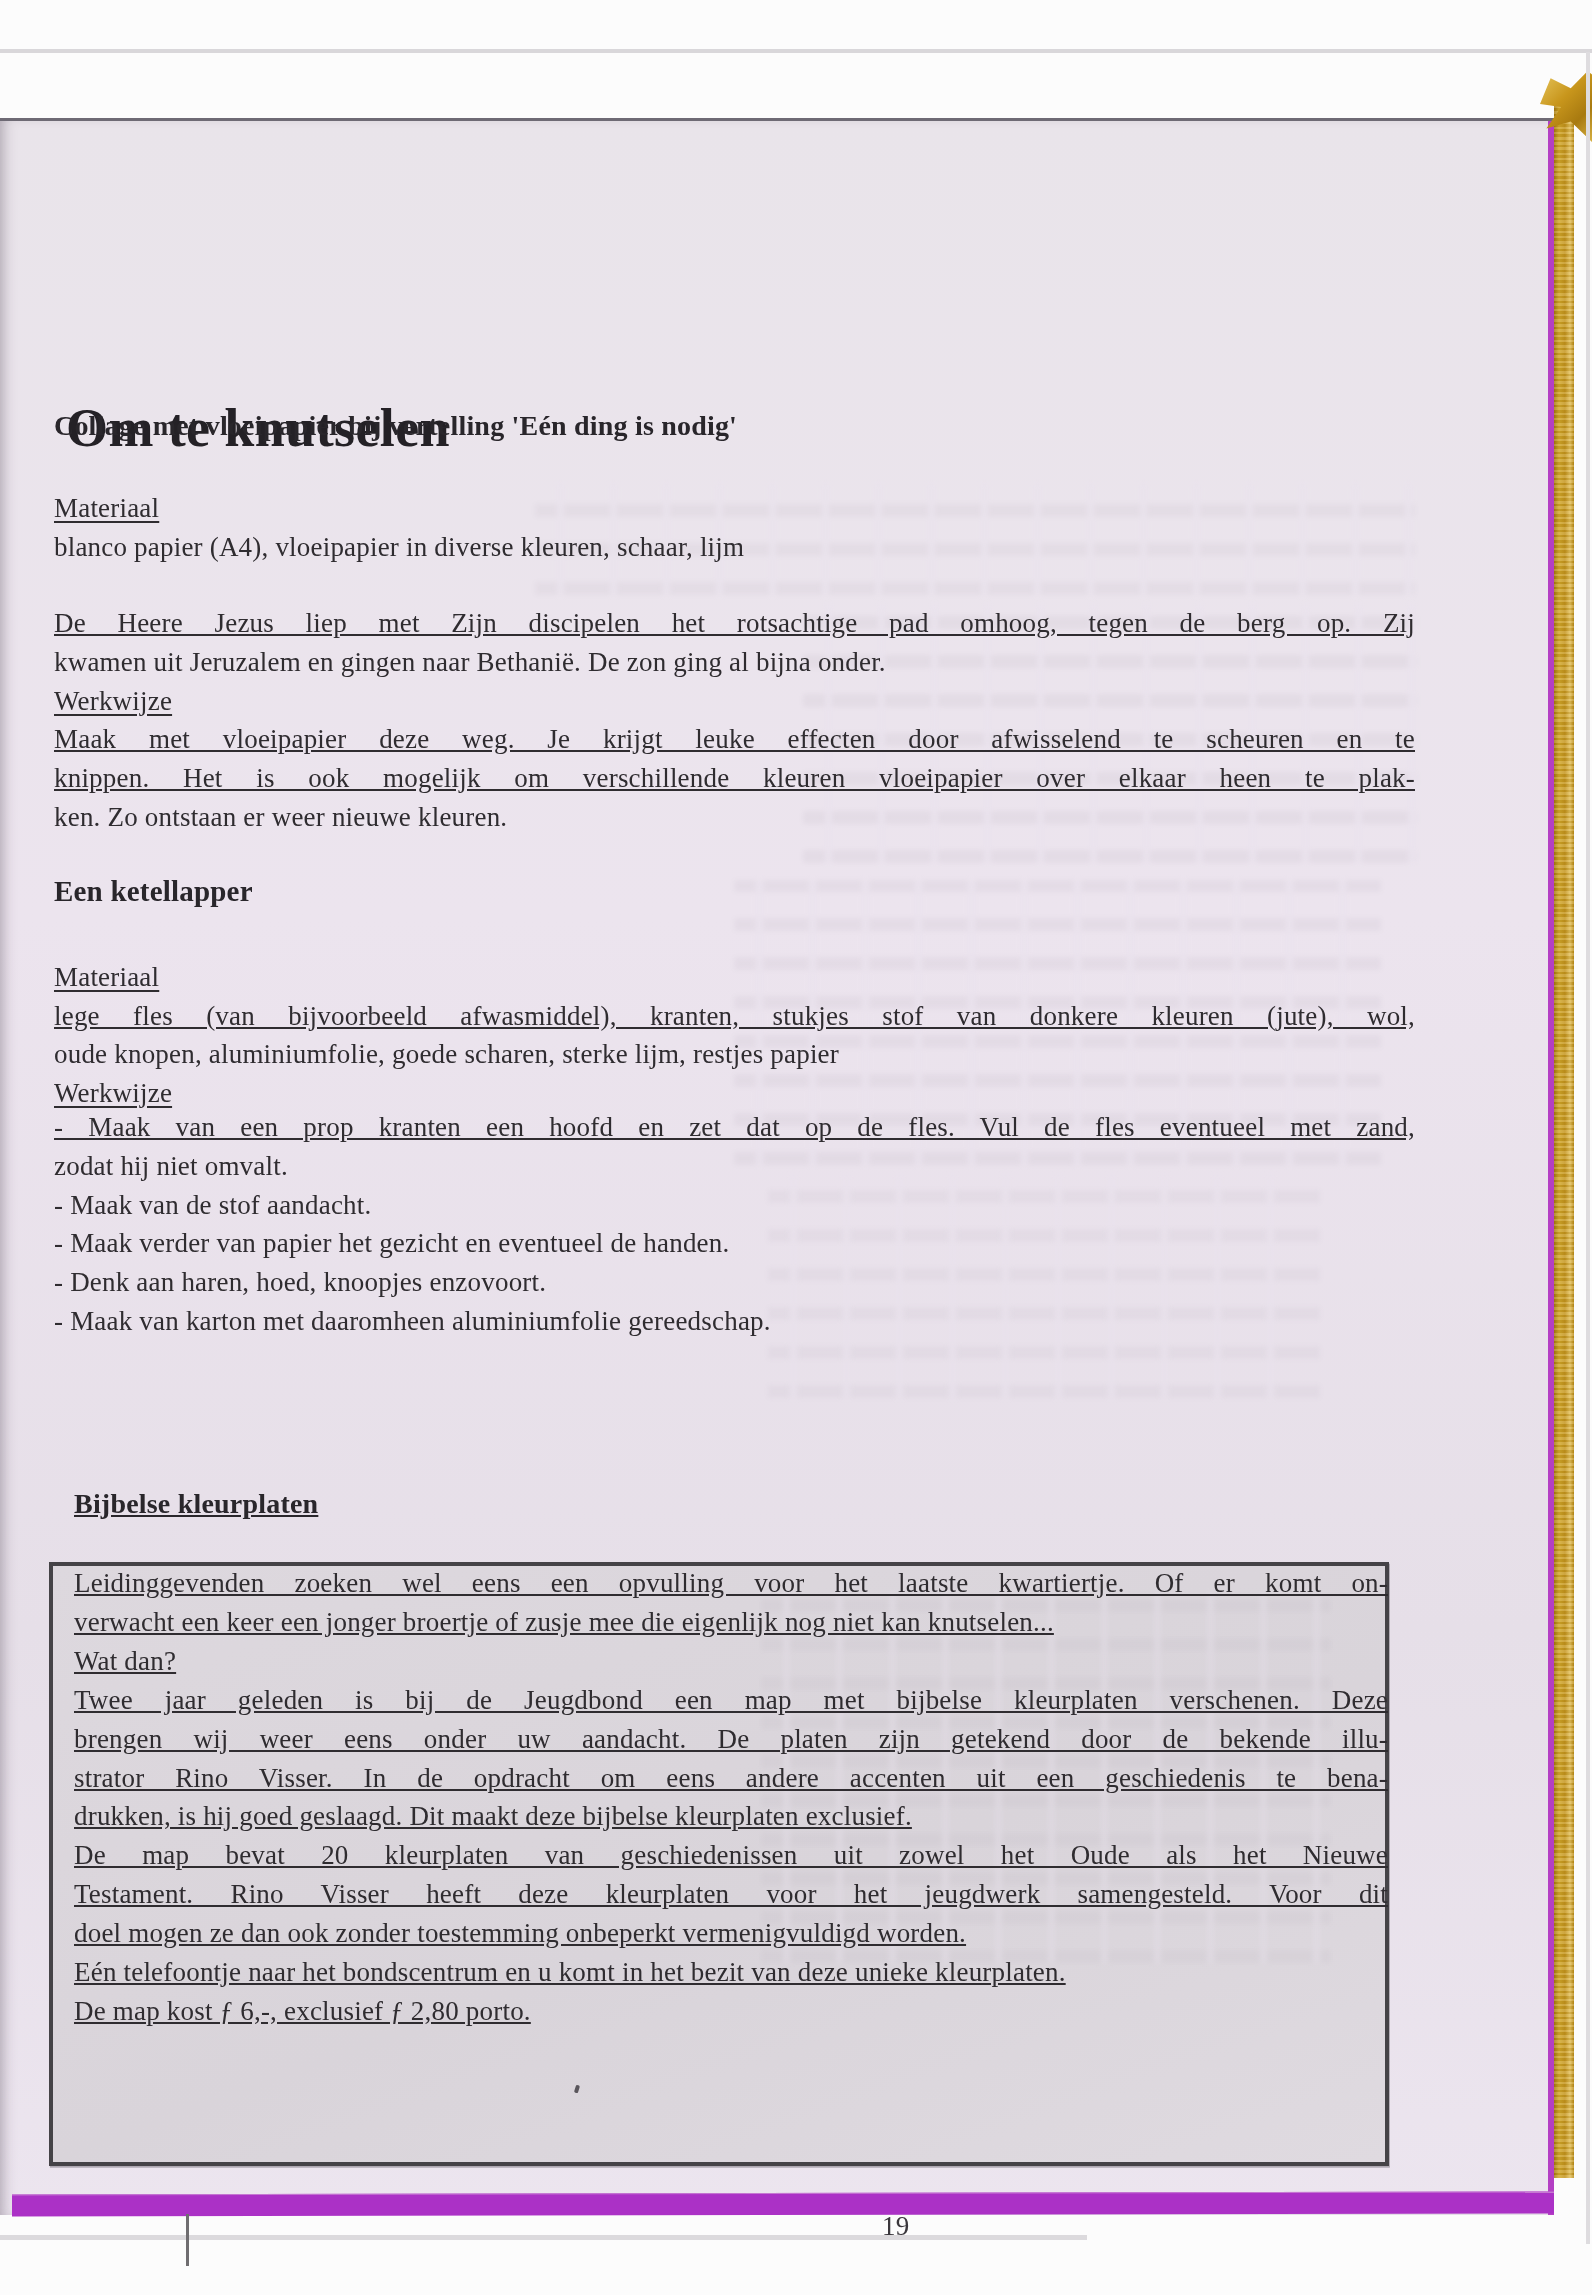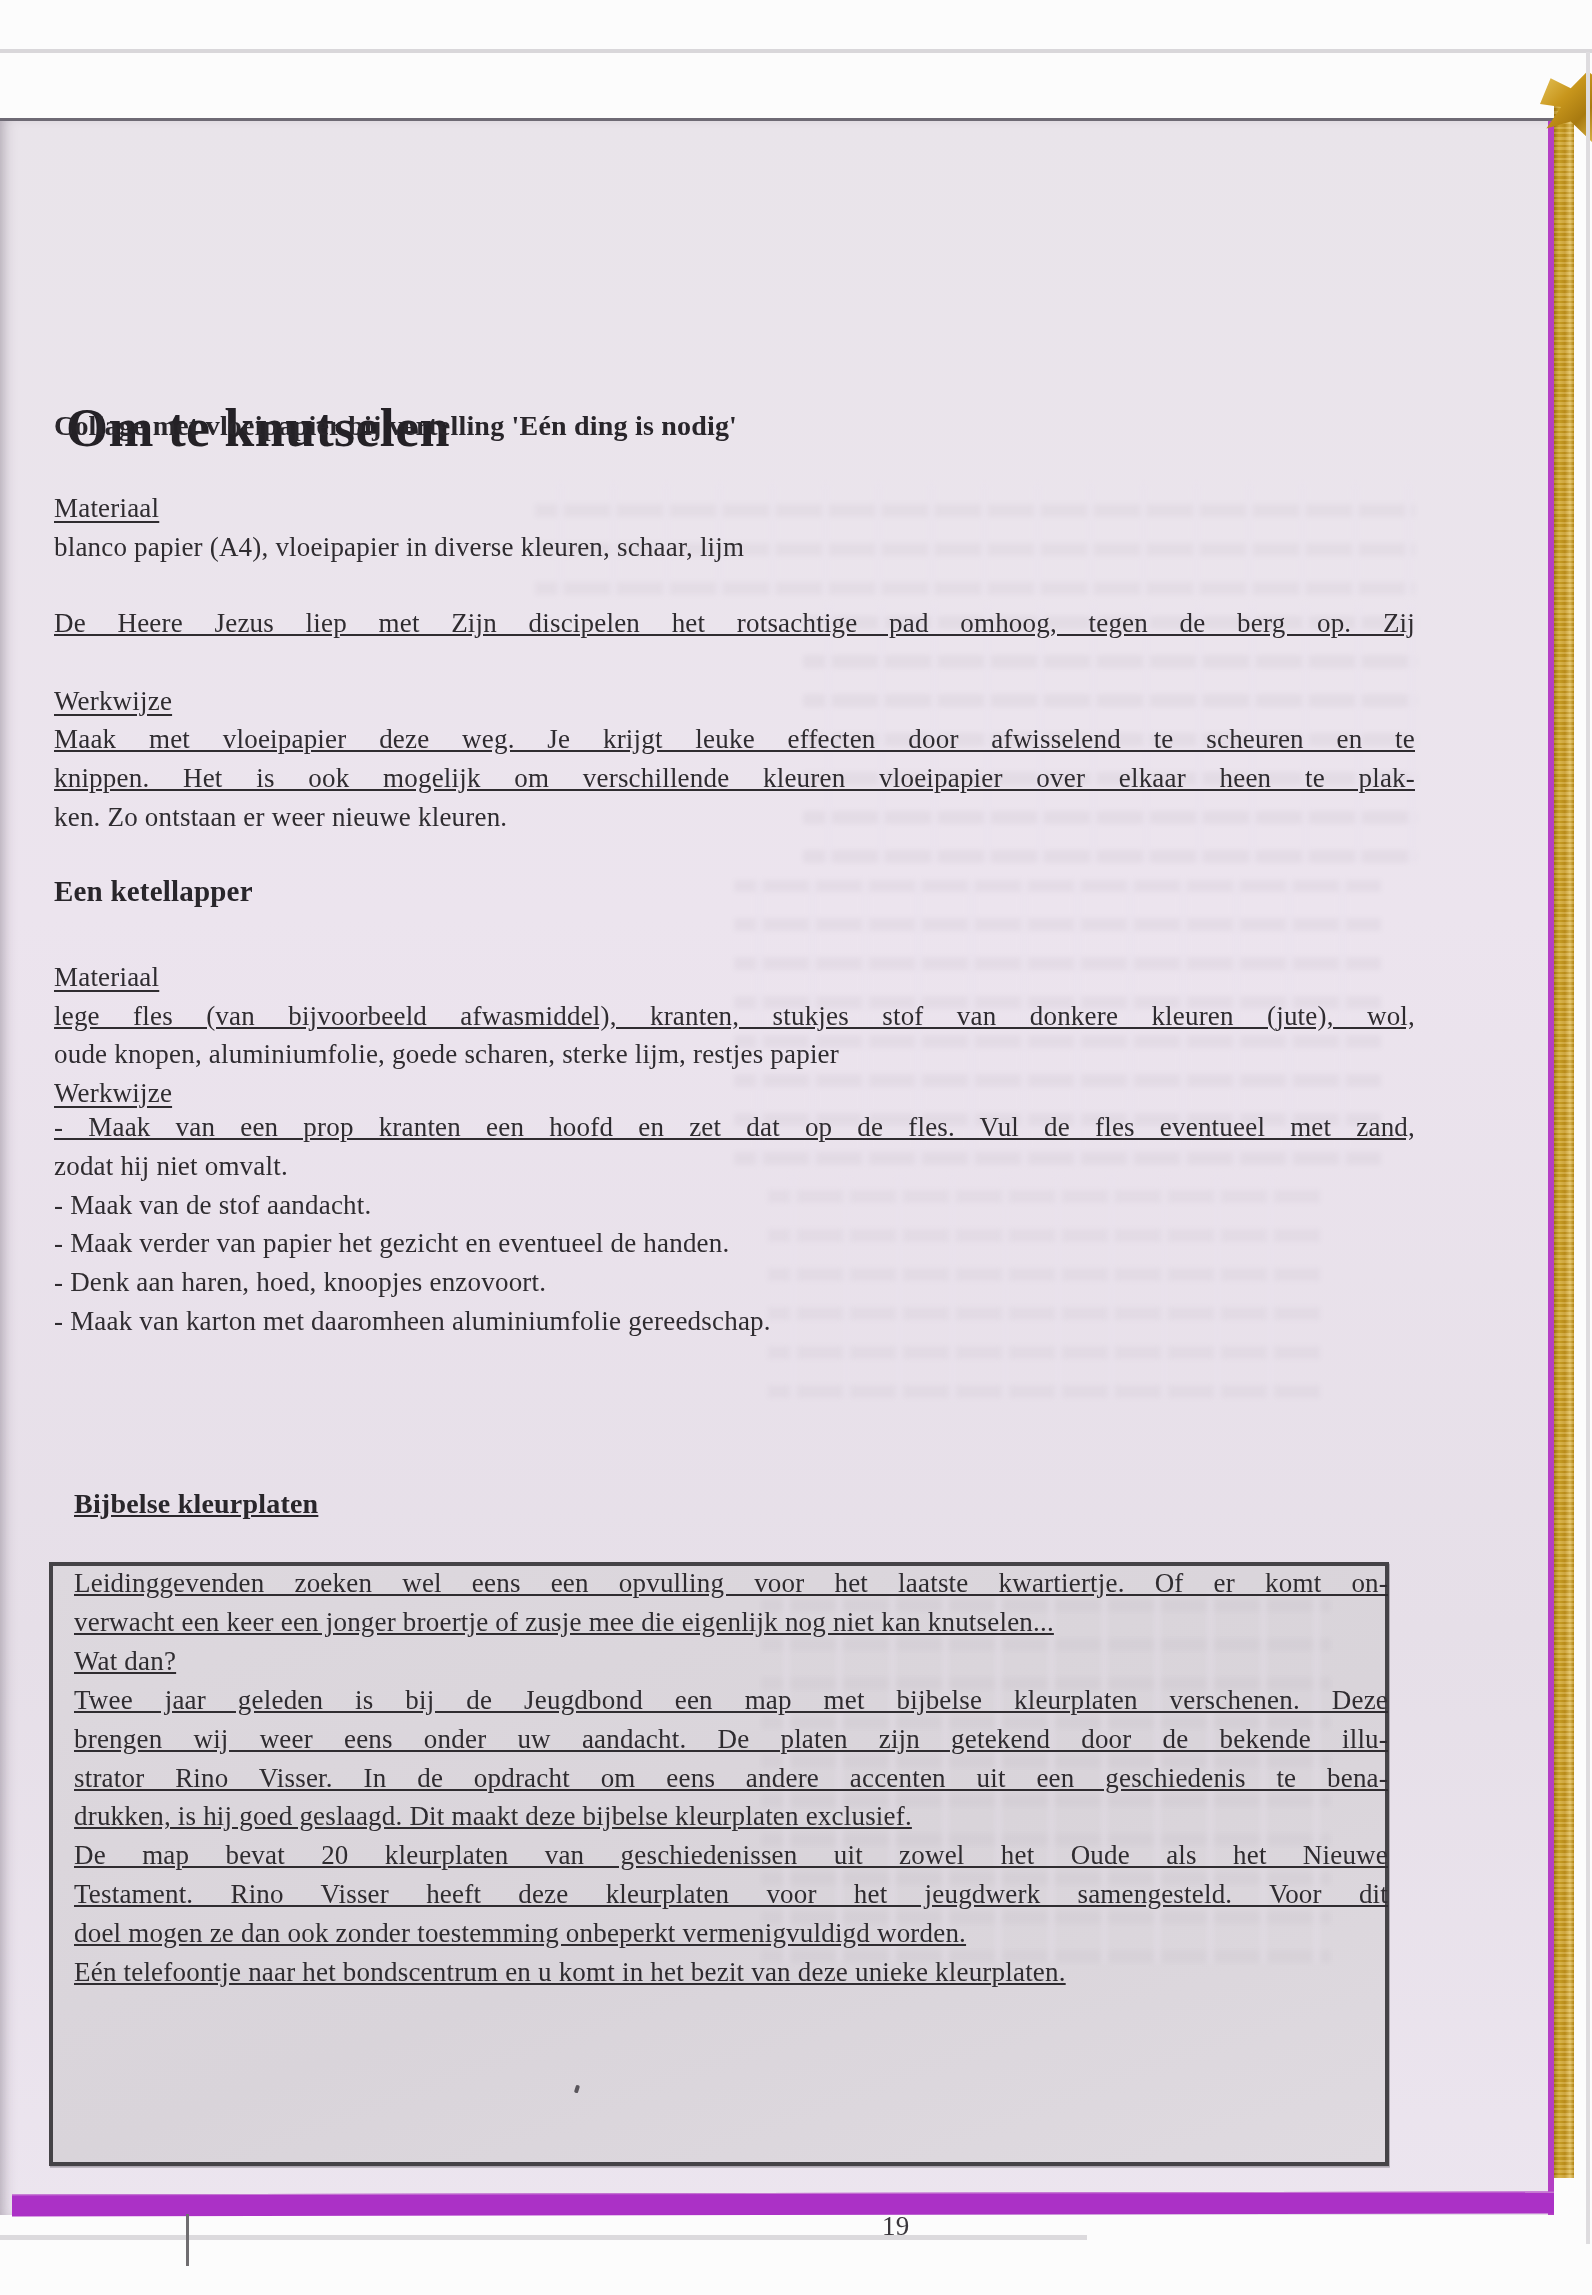--- a/index.html
+++ b/index.html
@@ -75,20 +75,21 @@
   <div class="ghost" style="left:734px;top:759px;width:647px;height:285px;opacity:.42"></div>
   <div class="ghost" style="left:768px;top:1053px;width:552px;height:224px;opacity:.35"></div>
 
   <div class="t title" style="top:277px">Om te knutselen</div>
   <div class="t subtitle" style="top:287px">Collage met vloeipapier bij vertelling 'Eén ding is nodig'</div>
 
   <div class="t u" style="top:370px">Materiaal</div>
   <div class="t" style="top:409px">blanco papier (A4), vloeipapier in diverse kleuren, schaar, lijm</div>
 
   <div class="t jl" style="top:485px">De Heere Jezus liep met Zijn discipelen het rotsachtige pad omhoog, tegen de berg op. Zij</div>
+  <div class="t" style="top:524px">kwamen uit Jeruzalem en gingen naar Bethanië. De zon ging al bijna onder.</div>
 
   <div class="t u" style="top:563px">Werkwijze</div>
   <div class="t jl" style="top:601px">Maak met vloeipapier deze weg. Je krijgt leuke effecten door afwisselend te scheuren en te</div>
   <div class="t jl" style="top:640px">knippen. Het is ook mogelijk om verschillende kleuren vloeipapier over elkaar heen te plak-</div>
   <div class="t" style="top:679px">ken. Zo ontstaan er weer nieuwe kleuren.</div>
 
   <div class="t h2" style="top:753px">Een ketellapper</div>
 
   <div class="t u" style="top:839px">Materiaal</div>
   <div class="t jl" style="top:878px">lege fles (van bijvoorbeeld afwasmiddel), kranten, stukjes stof van donkere kleuren (jute), wol,</div>
@@ -110,20 +111,21 @@
   <div class="t boxln" style="top:1484px">verwacht een keer een jonger broertje of zusje mee die eigenlijk nog niet kan knutselen...</div>
   <div class="t boxln" style="top:1523px">Wat dan?</div>
   <div class="t boxln bjl" style="top:1562px">Twee jaar geleden is bij de Jeugdbond een map met bijbelse kleurplaten verschenen. Deze</div>
   <div class="t boxln bjl" style="top:1640px">strator Rino Visser. In de opdracht om eens andere accenten uit een geschiedenis te bena-</div>
   <div class="t boxln bjl" style="top:1601px">brengen wij weer eens onder uw aandacht. De platen zijn getekend door de bekende illu-</div>
   <div class="t boxln" style="top:1678px">drukken, is hij goed geslaagd. Dit maakt deze bijbelse kleurplaten exclusief.</div>
   <div class="t boxln bjl" style="top:1717px">De map bevat 20 kleurplaten van geschiedenissen uit zowel het Oude als het Nieuwe</div>
   <div class="t boxln bjl" style="top:1756px">Testament. Rino Visser heeft deze kleurplaten voor het jeugdwerk samengesteld. Voor dit</div>
   <div class="t boxln" style="top:1795px">doel mogen ze dan ook zonder toestemming onbeperkt vermenigvuldigd worden.</div>
   <div class="t boxln" style="top:1834px">Eén telefoontje naar het bondscentrum en u komt in het bezit van deze unieke kleurplaten.</div>
+  <div class="t boxln" style="top:1873px">De map kost ƒ 6,-, exclusief ƒ 2,80 porto.</div>
 
   <div class="t pagenum">19</div>
 </div>
 
 <div class="gold-strip"></div>
 <div class="gold-corner"></div>
 
 <div class="scanline-bottom"></div>
 <div class="edge-right"></div>
 <div class="tick"></div>

